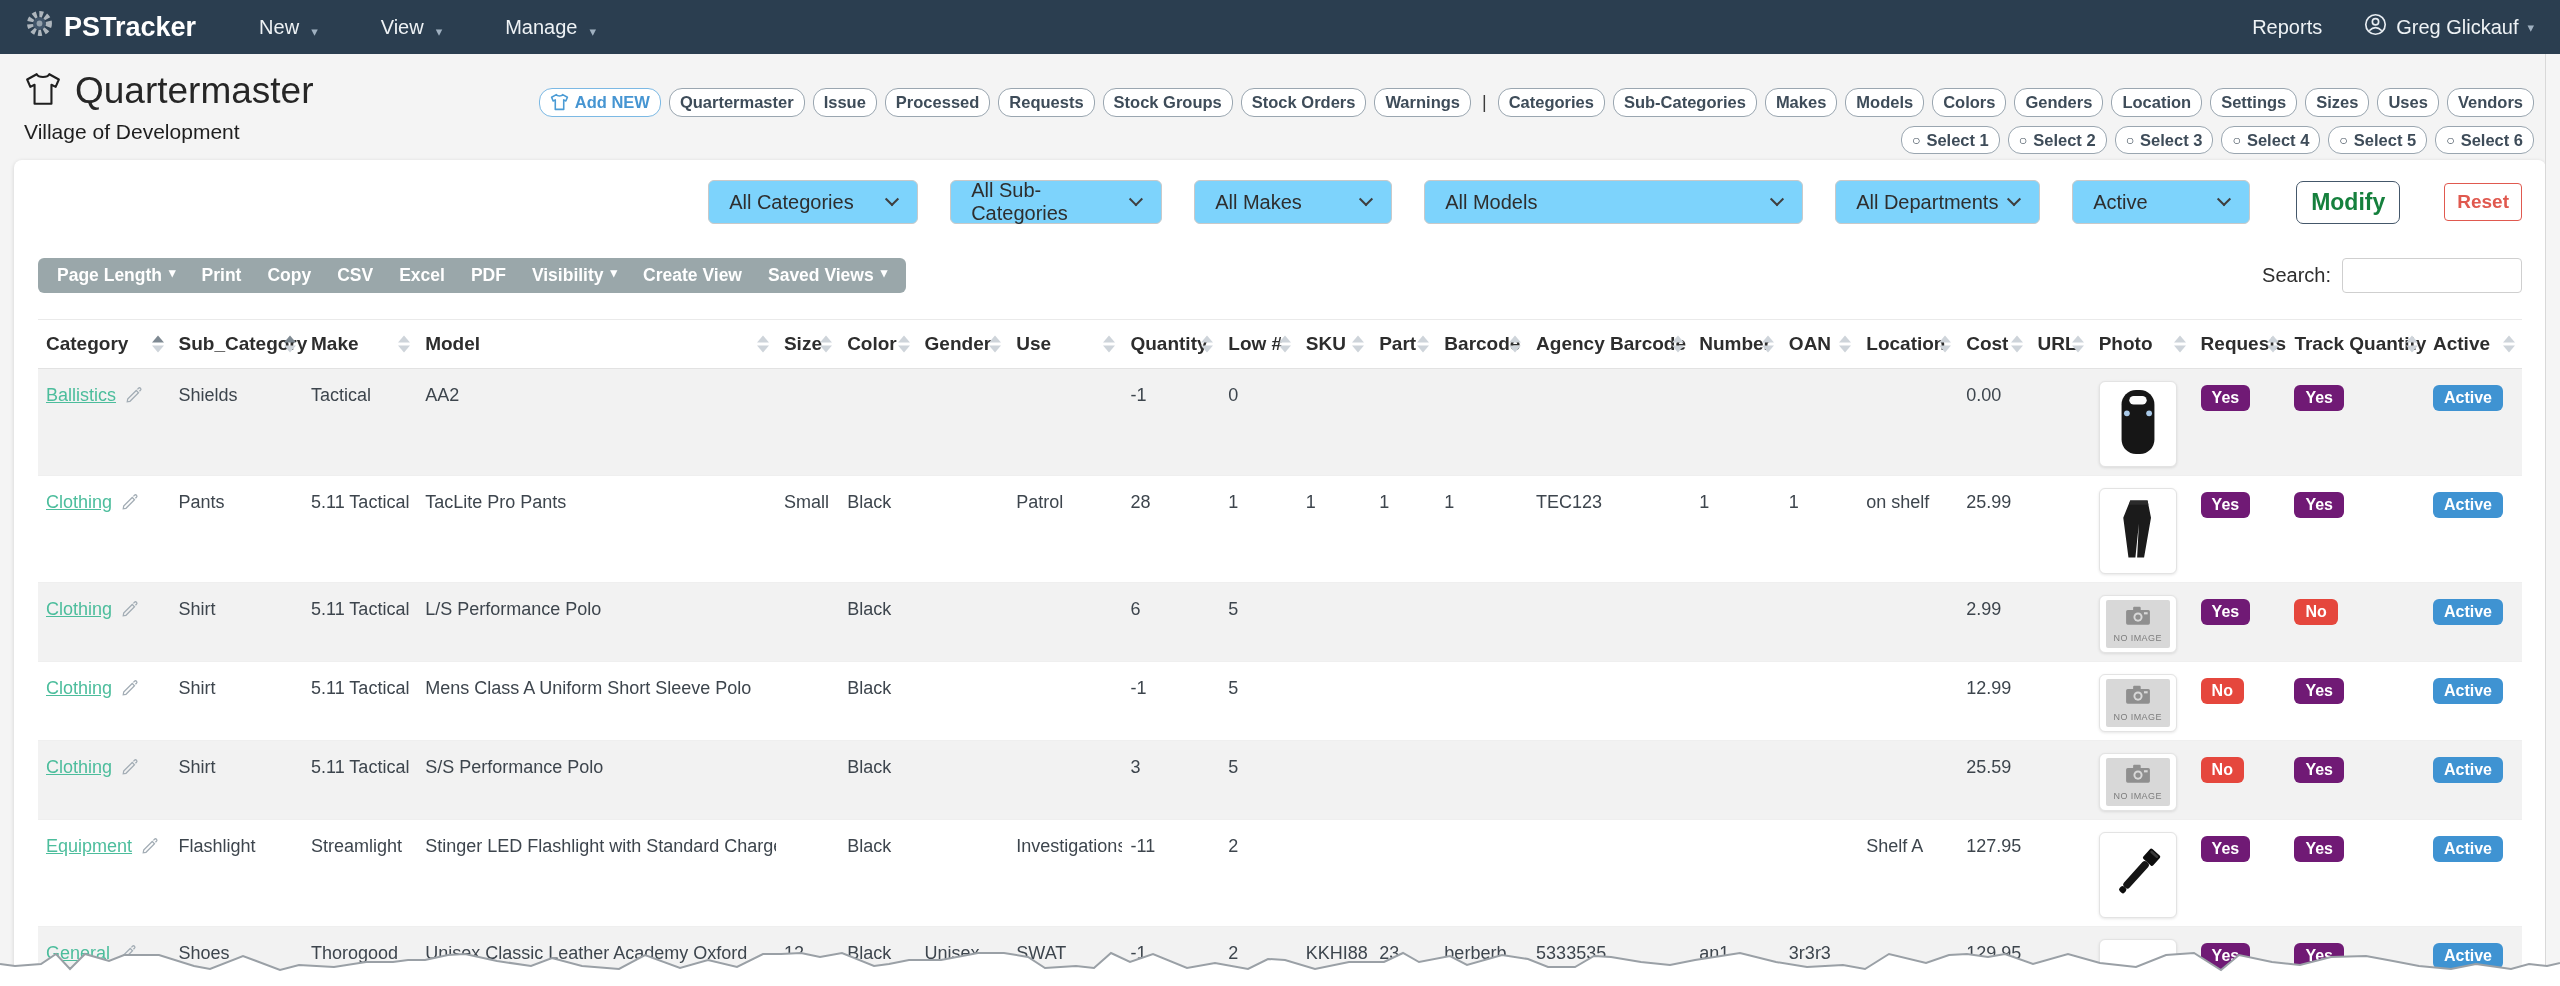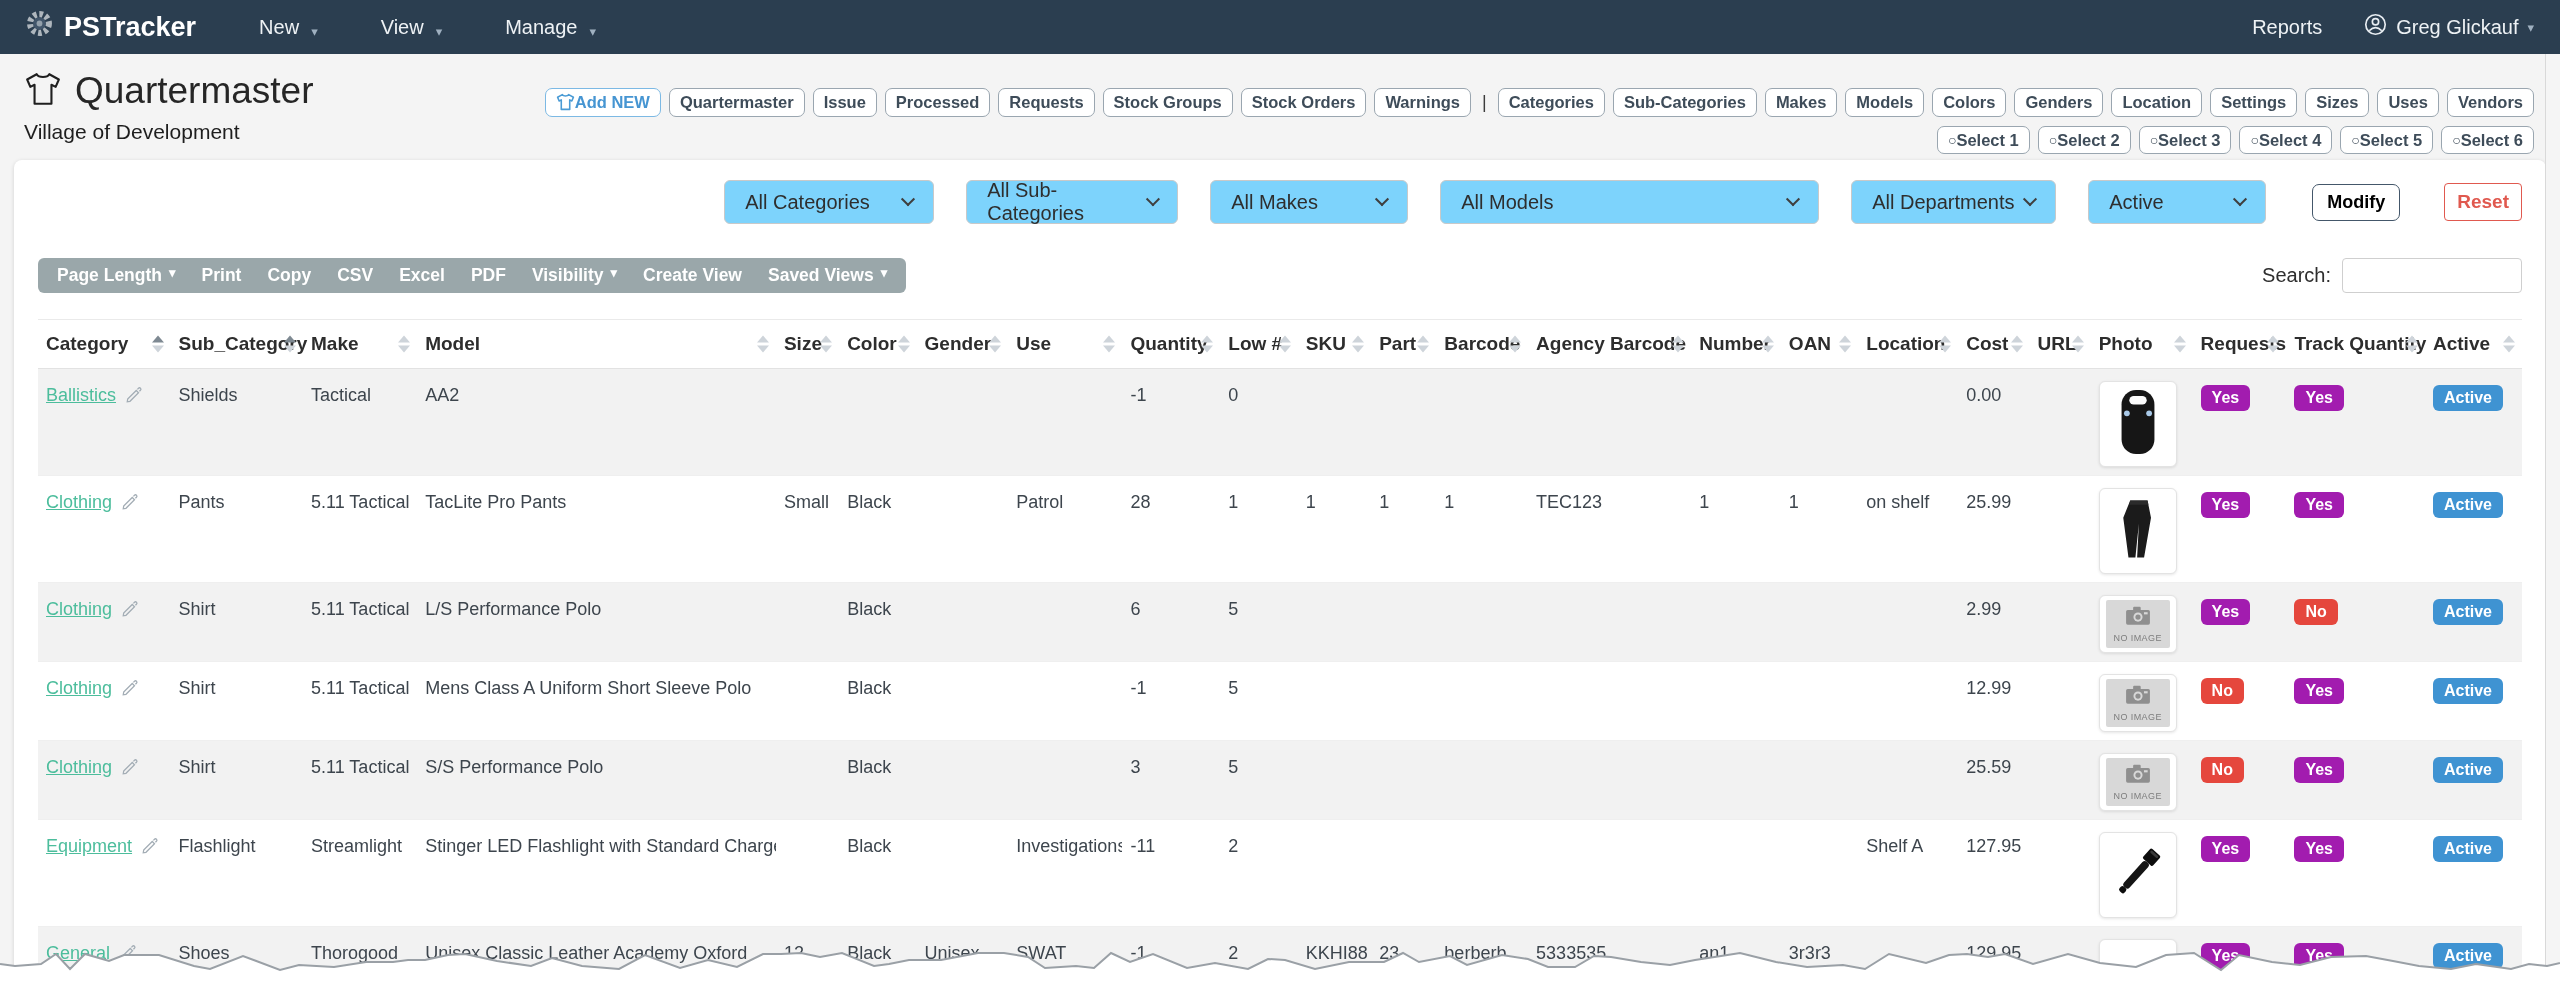--- a/index.html
+++ b/index.html
@@ -16,36 +16,36 @@
   .nav-user{display:flex;align-items:center;gap:9px;cursor:pointer;}
   .nav-link{cursor:pointer;}
 
   
   .page-header{position:relative;padding:16px 24px 4px;height:106px;}
   .title-row{display:flex;align-items:center;gap:13px;}
   .title{font-size:37px;font-weight:500;color:#262626;}
   .subtitle{font-size:21px;color:#1e1e1e;margin-top:8px;}
   .top-buttons{position:absolute;top:34px;right:26px;}
   .hdr-row{display:flex;justify-content:flex-end;align-items:center;gap:8px;margin-bottom:9px;}
-  .hbtn{border:1.6px solid #9aa6b0;border-radius:7px;background:#fff;color:#3e4c59;font-size:16.5px;font-weight:600;
-        padding:3px 10px;display:inline-flex;align-items:center;gap:0;cursor:pointer;line-height:1.25;
+  .hbtn{border:1.6px solid #9aa6b0;border-radius:13px;background:#fff;color:#3e4c59;font-size:16.5px;font-weight:600;
+        padding:3px 10px;display:inline-flex;align-items:center;gap:6px;cursor:pointer;line-height:1.25;
         font-family:"Liberation Sans",sans-serif;white-space:nowrap;}
   .hbtn.primary{border-color:#7cb9e4;color:#4695d2;}
   .hicon svg{display:block;}
   .sep{color:#3c3c3c;font-size:18px;margin:0 3px;}
   .radio{font-size:14px;line-height:1;}
 
   
   .card{margin:0 14px;background:#fff;border-radius:8px;box-shadow:0 1px 4px rgba(0,0,0,.14);padding:20px 24px 10px;}
 
   .filter-row{display:flex;justify-content:flex-end;align-items:center;gap:32px;}
   .sel{height:44px;border:1px solid #c9c9c9;border-radius:6px;display:flex;align-items:center;justify-content:space-between;
        padding:0 20px;font-size:20px;color:#2e2e2e;background:#7dd3fc;cursor:pointer;}
   .chev{width:10px;height:10px;border-right:2px solid #3f3f3f;border-bottom:2px solid #3f3f3f;transform:rotate(45deg) translate(-2px,-2px);}
-  .btn-modify{border:1.6px solid #44576a;color:#000000;background:#fff;border-radius:7px;font-size:18px;font-weight:600;
+  .btn-modify{border:1.6px solid #44576a;color:#15803d;background:#fff;border-radius:7px;font-size:23px;font-weight:600;
               padding:7px 14px;margin-left:14px;cursor:pointer;font-family:"Liberation Sans",sans-serif;}
   .btn-reset{border:1.6px solid #e0594f;color:#e0594f;background:#fff;border-radius:4px;font-size:19px;font-weight:600;
              padding:7px 12px;margin-left:12px;cursor:pointer;font-family:"Liberation Sans",sans-serif;}
 
   .toolbar-row{display:flex;align-items:center;justify-content:space-between;margin-top:34px;}
   .toolbar{display:inline-flex;align-items:center;background:#9aa7aa;border-radius:6px;padding:4px 6px;}
   .tbtn{color:#fff;font-size:17.5px;font-weight:600;padding:3px 13px;cursor:pointer;display:flex;align-items:flex-start;gap:7px;white-space:nowrap;}
   .tbtn .caret{color:#fff;}
   .search{display:flex;align-items:center;gap:11px;font-size:20px;color:#2e2e2e;}
   .search input{width:180px;height:35px;border:1px solid #cfcfcf;border-radius:4px;font-size:18px;padding:0 9px;
@@ -61,21 +61,21 @@
   .sorts .dn{border-top:7px solid #ced4da;}
   th.sorted .up{border-bottom-color:#7e8992;}
   tbody td{font-size:18px;color:#3d454d;padding:16px 8px 8px;vertical-align:top;overflow:hidden;white-space:nowrap;}
   tbody tr{border-bottom:1px solid #efefef;}
   tr.stripe{background:#f2f2f2;}
   tr.tall{height:97px;} tr.short{height:65px;}
   .cat-link{color:#4cbd9c;text-decoration:underline;cursor:pointer;}
   .pencil{margin-left:9px;display:inline-block;vertical-align:-3px;cursor:pointer;}
   .badge{display:inline-block;min-width:34px;text-align:center;padding:4px 11px;border-radius:6px;color:#fff;
          font-size:16px;font-weight:700;}
-  .badge.g{background:#a21caf;} .badge.r{background:#e5473d;} .badge.b{background:#3f93d2;}
+  .badge.g{background:#701a75;} .badge.r{background:#e5473d;} .badge.b{background:#3f93d2;}
   .thumb{width:78px;border:1px solid #e3e3e3;border-radius:6px;background:#fff;display:flex;align-items:center;
          justify-content:center;box-shadow:0 1px 3px rgba(0,0,0,.10);}
   .thumb.tall{height:86px;margin-top:-4px;}
   .thumb.small{height:58px;margin-top:-4px;}
   .noimg{width:64px;height:48px;background:#d8d8d8;border-radius:2px;display:flex;flex-direction:column;
          align-items:center;justify-content:center;gap:2px;}
   .noimg .lbl{font-size:9px;color:#7d7d7d;letter-spacing:.4px;}
 
   .scroll-strip{position:absolute;top:54px;right:0;width:15px;bottom:0;background:#f5f5f5;border-left:1px solid #d9d9d9;}
   .torn{position:absolute;left:0;bottom:0;width:2560px;height:42px;pointer-events:none;}

